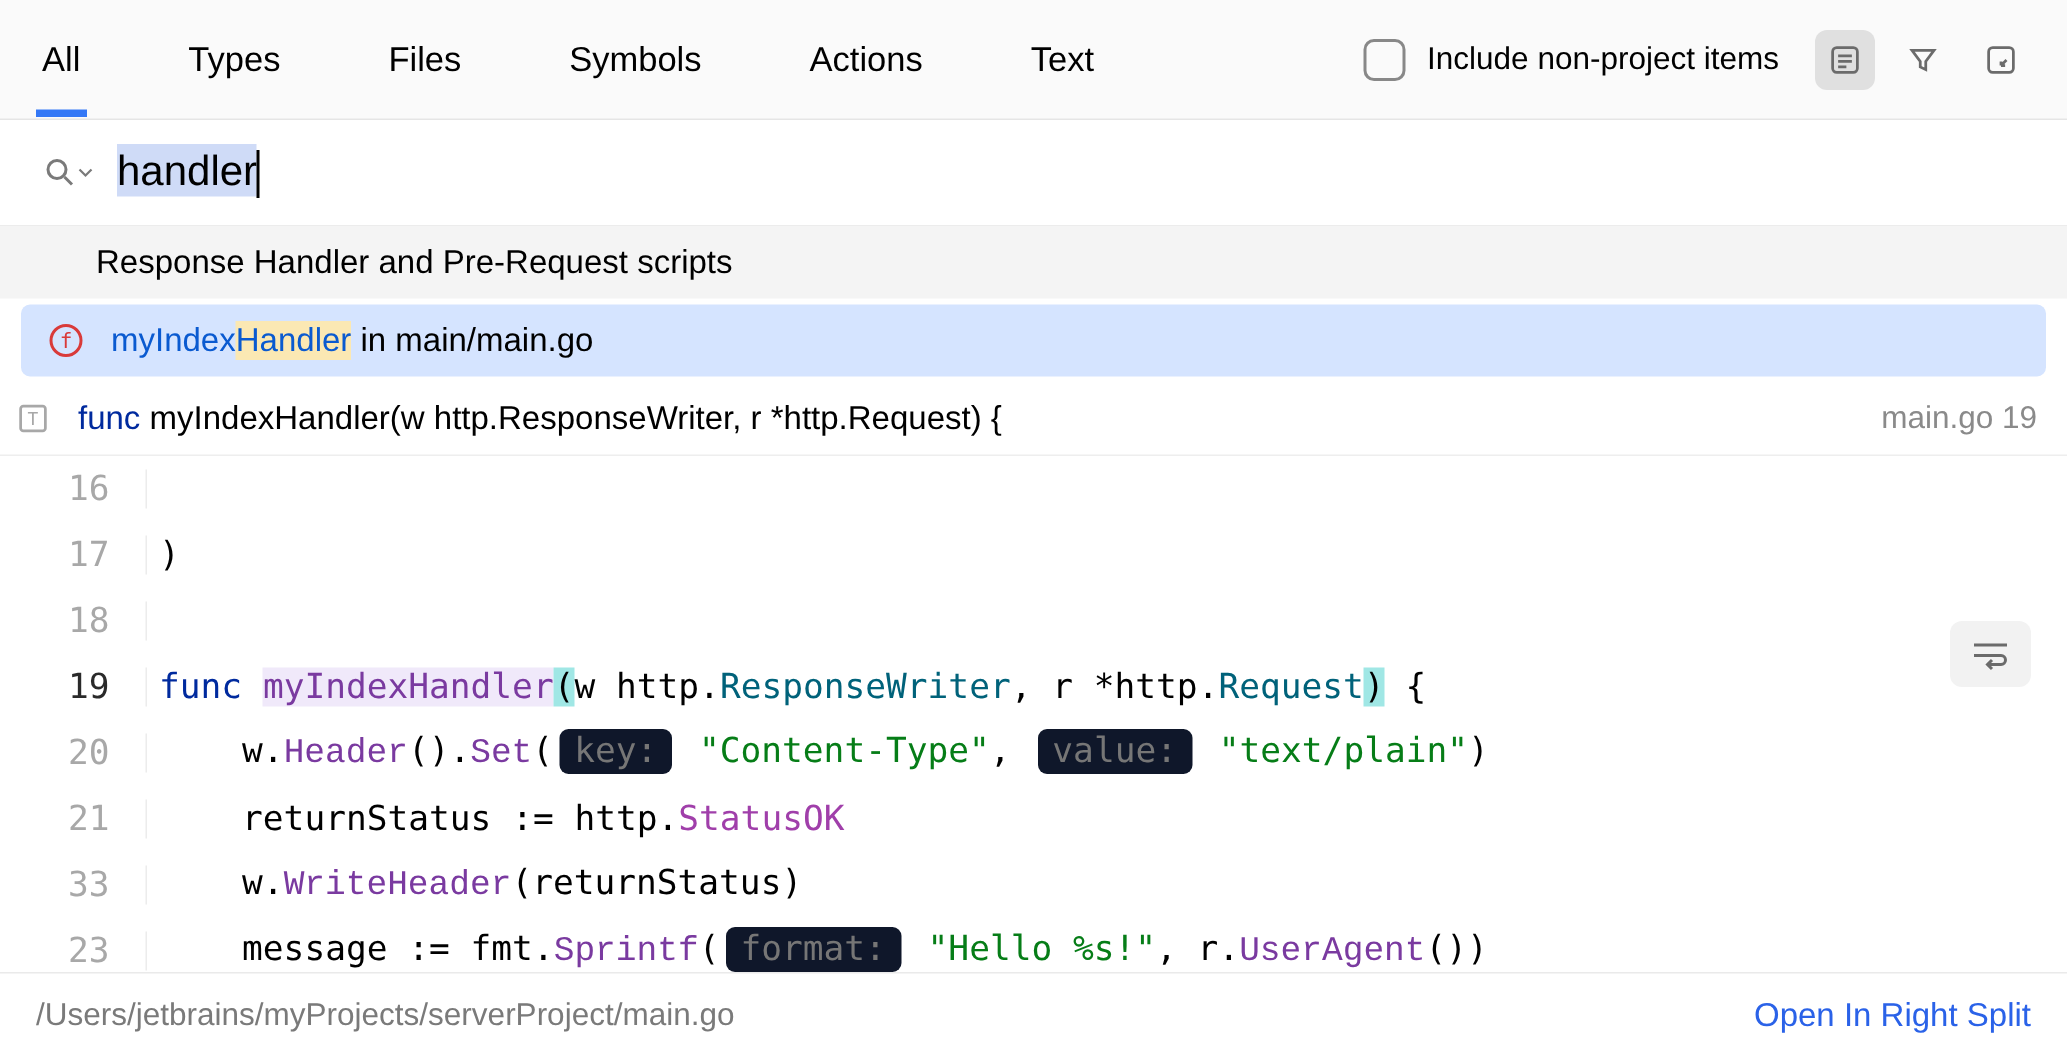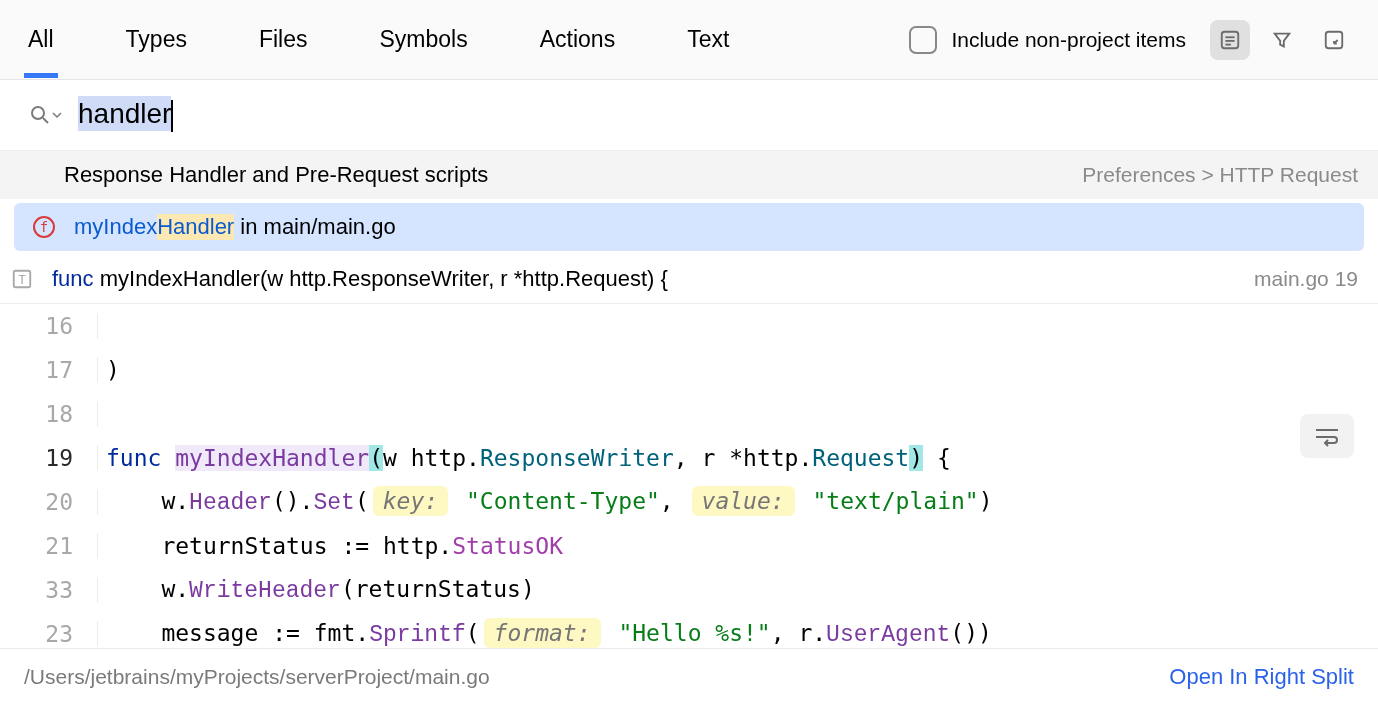--- a/index.html
+++ b/index.html
@@ -83,24 +83,23 @@
   .code { padding-left:8px; white-space:pre; }
   .tk-kw { color:#002a9e; }
   .tk-fn-def { color:#7a3aa0; background:#f0e9fa; }
   .tk-brack-hl { background:#a0e7e5; }
   .tk-type { color:#00627a; }
   .tk-prop { color:#7a3aa0;font-family:Liberation Mono, monospace; }
   .tk-prop2 { color:#a03faa; }
   .tk-str { color:#067d17; }
   .tk-num { color:#1c40d8; }
   .hint-chip {
-    background:#fef9c3; color:#767676; border-radius:6px;
+    background:#0f172a; color:#767676; border-radius:6px;
     padding:2px 10px; font-family:Menlo,Consolas,monospace;
     margin:0 4px;
-    font-style:italic;
   }
   .faded-line { color:#c0c0c8; }
   .faded-line .tk-kw { color:#9aa0d0; }
   .faded-line .tk-num { color:#a9b4e8; }
 
   .wrap-btn {
     position:absolute; right:24px; top:110px;
     width:54px;height:44px;background:#f2f2f2;border-radius:8px;
     display:flex;align-items:center;justify-content:center;
   }
@@ -165,21 +164,20 @@
       </svg>
   </span>
   <span style="font-size:28px;">
     <span class="search-input-sel">handler</span><span class="cursor-bar"></span>
   </span>
 </div>
 
 <div class="result pref">
   <span class="res-icon"></span>
   <span class="res-main">Response Handler and Pre-Request scripts</span>
-  <span class="res-right">Preferences &gt; HTTP Request</span>
 </div>
 
 <div class="result selected">
   <span class="res-icon">
     <svg width="24" height="24" viewBox="0 0 24 24">
         <circle cx="12" cy="12" r="10" fill="none" stroke="#d93a3a" stroke-width="2"></circle>
         <text x="12" y="17" font-size="14" text-anchor="middle" fill="#d93a3a" font-family="monospace">f</text>
       </svg>
   </span>
   <span class="res-main">

